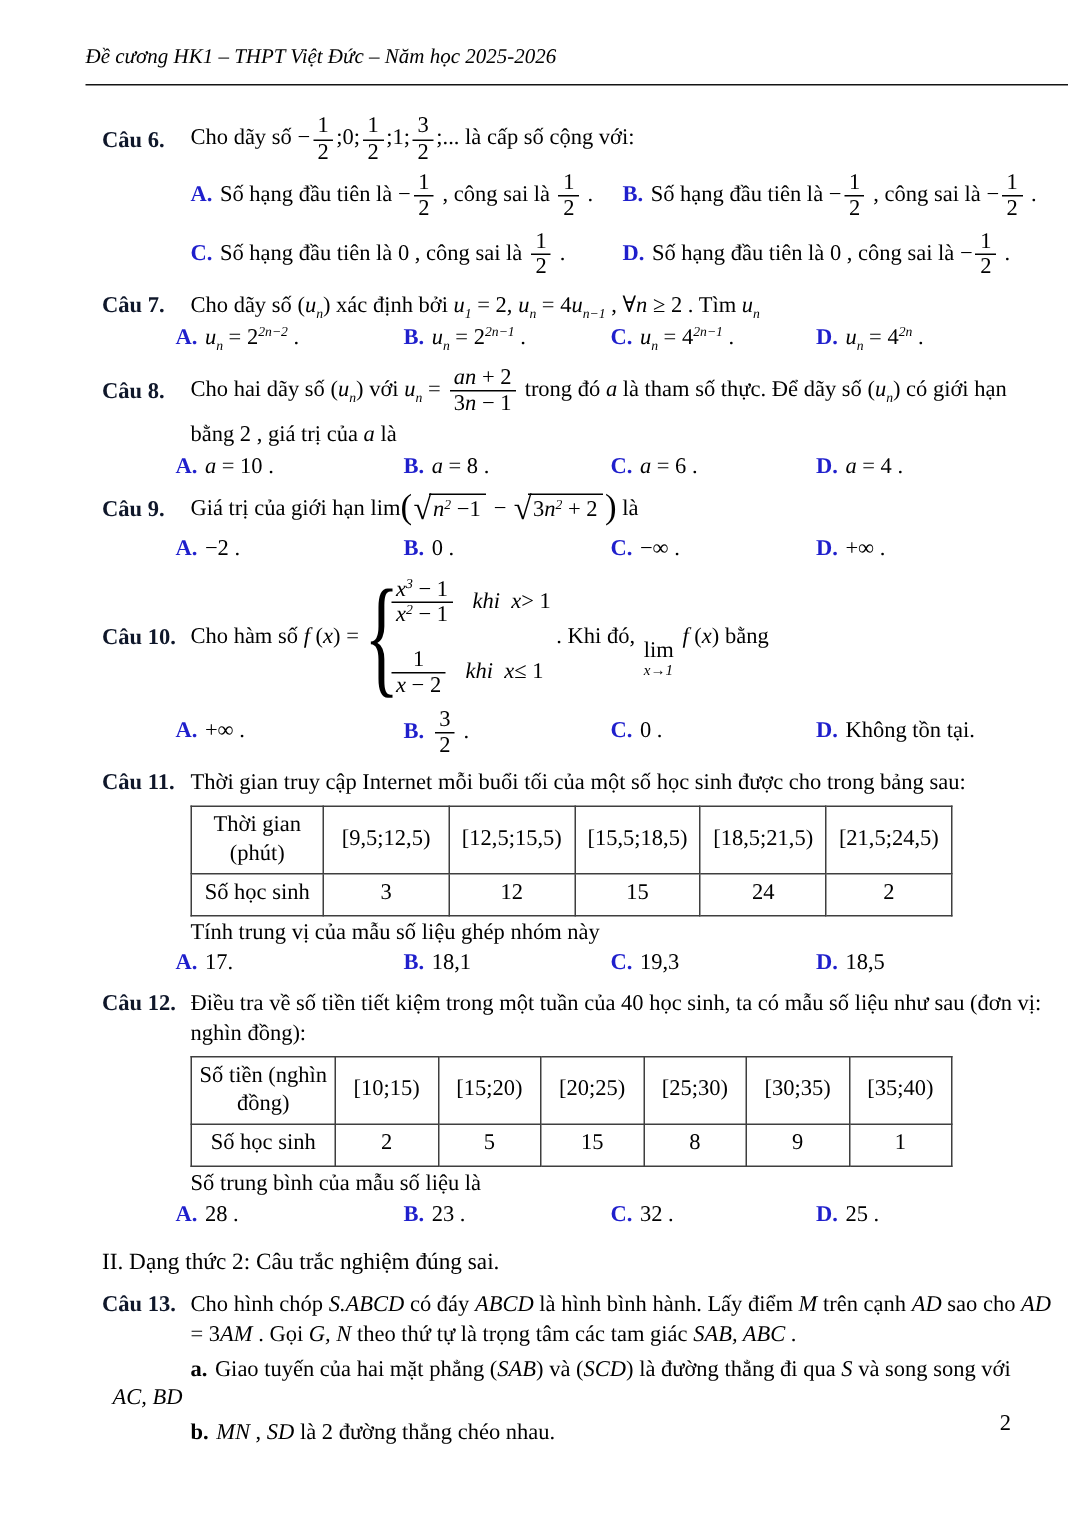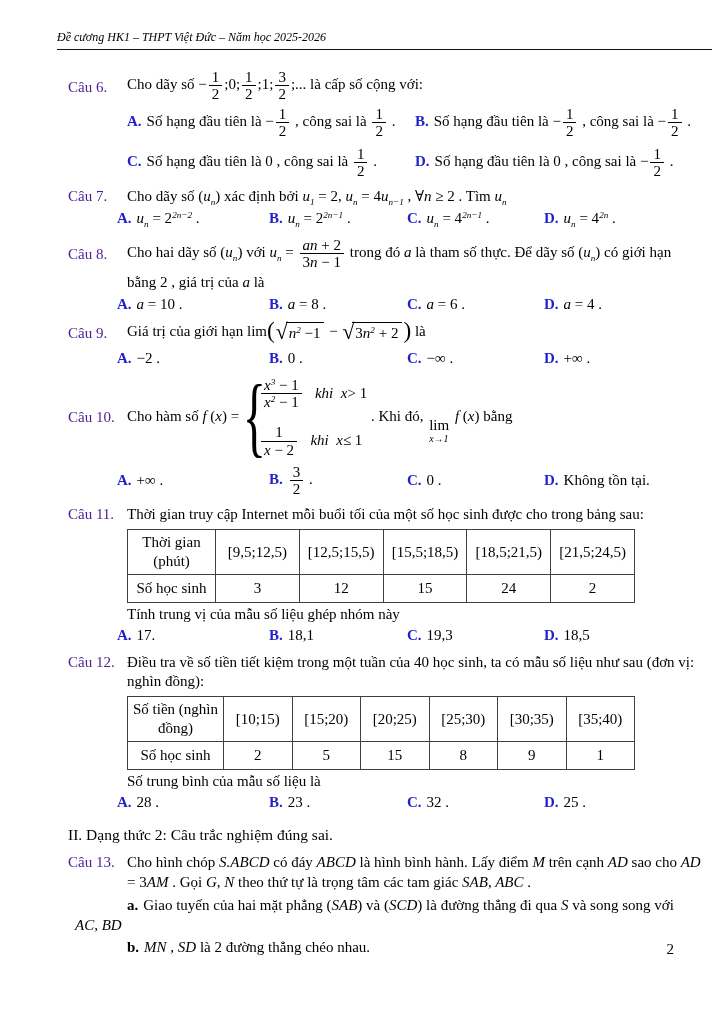--- a/index.html
+++ b/index.html
@@ -2,26 +2,26 @@
 <html><head>
 <meta charset="utf-8">
 <style>
   html,body{margin:0;padding:0;background:#ffffff;}
   .page{
     position:relative;width:724px;height:1024px;background:#fff;overflow:hidden;
     font-family:"Liberation Serif","DejaVu Serif",serif;font-size:15px;color:#000;
     line-height:1.32;
   }
   .hdr{
-    margin:30px 12px 0 57px;width:655px;font-style:italic;font-size:12px;
-    padding-bottom:3px;border-bottom:1.6px solid #141414;
+    margin:30px 12px 0 57px;width:655px;font-style:italic;font-size:14px;
+    padding-bottom:8px;border-bottom:1.6px solid #141414;
   }
   .content{margin-top:18px;}
   .q{display:grid;grid-template-columns:59px 1fr;margin:0 12px 7px 68px;}
-  .qlabel{color:#4c1d95;font-weight:normal;white-space:nowrap;}
+  .qlabel{color:#0f172a;font-weight:bold;white-space:nowrap;}
   .q6 .qlabel{padding-top:10px;}
   .q8 .qlabel{padding-top:9px;}
   .q9 .qlabel{padding-top:2px;}
   .q10 .qlabel{padding-top:32px;}
   .qbody{margin-bottom:2px;}
   .opts4{display:grid;grid-template-columns:152px 138px 137px 1fr;align-items:center;margin-left:-10px;}
   .opts2{display:grid;grid-template-columns:288px 1fr;row-gap:4px;align-items:center;}
   .opt{white-space:nowrap;}
   .ol{color:#1f1fcc;font-weight:bold;margin-right:5px;}
   .sec-title{margin:12px 12px 8px 68px;font-weight:normal;font-size:15.5px;}

